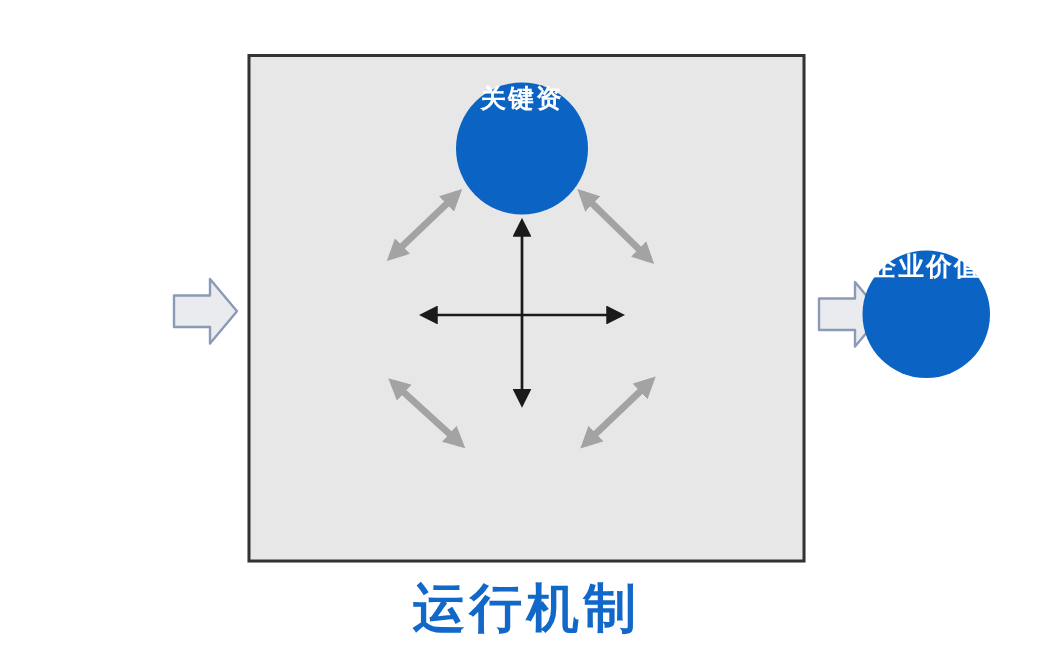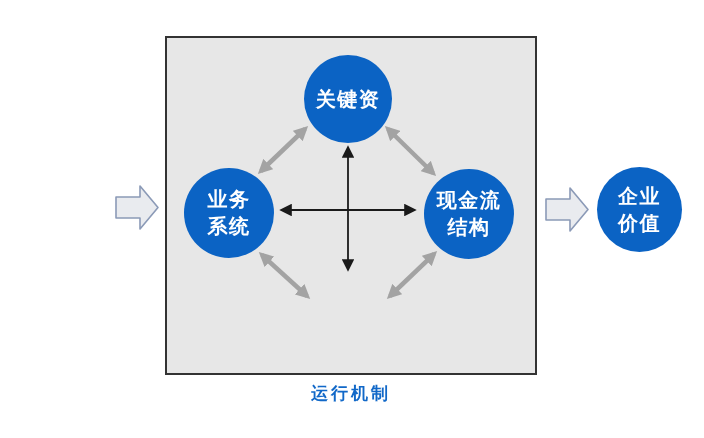--- a/index.html
+++ b/index.html
@@ -29,37 +29,36 @@
     width: 372px; height: 339px;
     background: var(--box-fill);
     border: 2px solid var(--box-border);
   }
   .node {
     position: absolute;
     border-radius: 50%;
     background: var(--node-fill);
     color: var(--node-text);
     display: flex;
-    flex-direction: column;
-    align-items: center;
+    align-items: flex-start;
     justify-content: center;
     font-weight: bold;
-    font-size: 20px;
+    font-size: 17px;
     line-height: 1.35;
     letter-spacing: 1.5px;
     text-align: center;
     z-index: 3;
   }
   .node span { display: block; white-space: nowrap; }
   .node-positioning      { left: 19px;  top: 163px; width: 87px; height: 87px; }
   .node-business-system  { left: 184px; top: 168px; width: 90px; height: 90px; }
   .node-key-resources    { left: 304px; top: 55px;  width: 88px; height: 88px; }
   .node-cash-flow        { left: 424px; top: 169px; width: 90px; height: 90px; }
   .node-profit-model     { left: 302px; top: 282px; width: 90px; height: 90px; }
-  .node-enterprise-value { left: 597px; top: 167px; width: 85px; height: 85px; }
+  .node-enterprise-value { left: 575px; top: 167px; width: 85px; height: 85px; }
   svg.arrows {
     position: absolute;
     left: 0; top: 0;
     width: 704px; height: 438px;
     pointer-events: none;
     z-index: 2;
   }
   .gray-line  { stroke: var(--gray-arrow);  stroke-width: 4.5; }
   .black-line { stroke: var(--black-arrow); stroke-width: 1.8; }
   .gray-head  { fill: var(--gray-arrow); }
@@ -69,21 +68,21 @@
     stroke: var(--block-arrow-border);
     stroke-width: 1.6;
     stroke-linejoin: round;
   }
   .mech-title {
     position: absolute;
     left: 165px; top: 382px;
     width: 372px;
     text-align: center;
     font-weight: bold;
-    font-size: 17px;
+    font-size: 35px;
     letter-spacing: 3px;
     color: var(--title-color);
     z-index: 3;
   }
 </style>
 </head>
 <body>
 
 <div class="canvas">
 
@@ -109,29 +108,21 @@
 
     <polygon class="block-arrow" points="116,197 140,197 140,186 158,207.5 140,229 140,218 116,218"></polygon>
     <polygon class="block-arrow" points="546,199 570,199 570,188 588,209.5 570,231 570,220 546,220"></polygon>
   </svg>
 
 
   <div class="node node-key-resources">
     <span>关键资</span>
   </div>
 
-  <div class="node node-business-system">
-    <span>业务</span>
-    <span>系统</span>
-  </div>
 
-  <div class="node node-cash-flow">
-    <span>现金流</span>
-    <span>结构</span>
-  </div>
 
 
   <div class="node node-enterprise-value">
     <span>企业</span>
     <span>价值</span>
   </div>
 
   <div class="mech-title">运行机制</div>
 
 </div>

